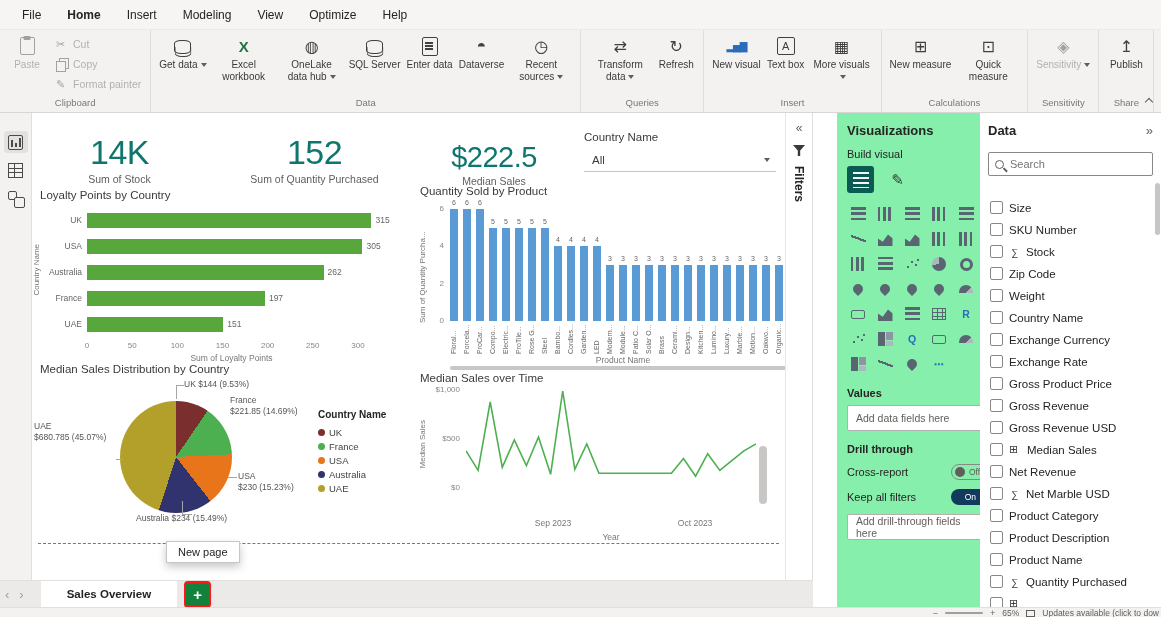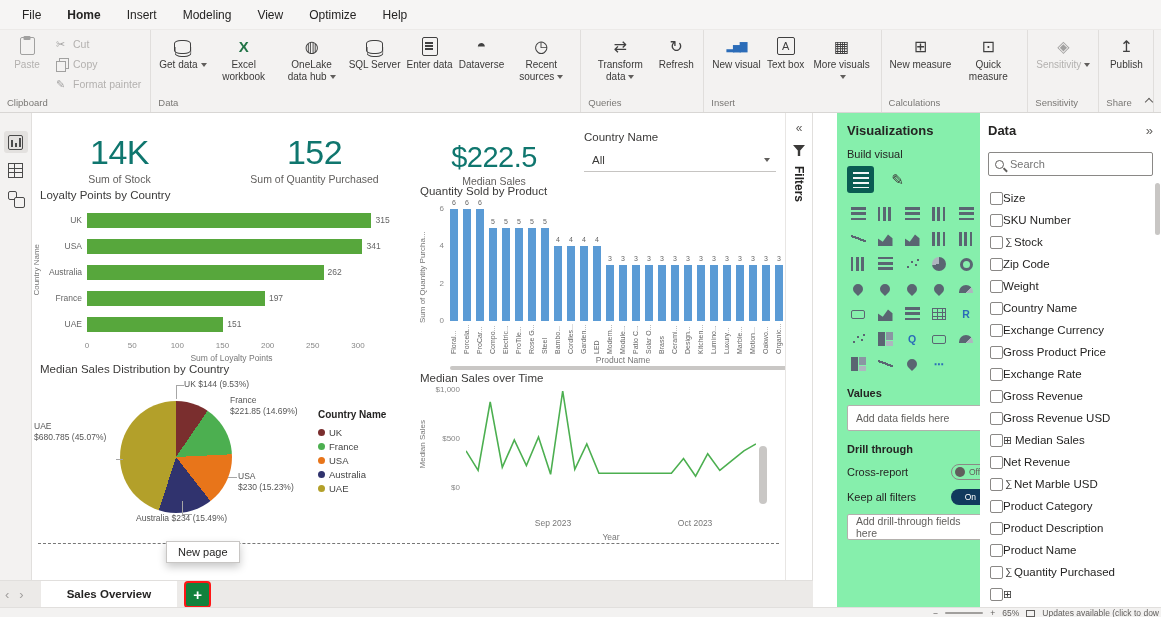--- a/index.html
+++ b/index.html
@@ -16,21 +16,21 @@
 .ribbon{position:absolute;left:0;top:30px;right:0;height:83px;background:#f3f2f1;border-bottom:1px solid #d8d6d4}
 .ribbon-groups{display:flex;height:100%}
 .rgroup{display:flex;flex-direction:column;border-right:1px solid #e0dedc;padding:2px 5px 0}
 .rrow{flex:1;display:flex;align-items:flex-start}
 .rbig{display:flex;flex-direction:column;align-items:center;min-width:44px;max-width:68px;padding:3px 3px;border-radius:2px;cursor:pointer;gap:2px}
 .rlbl{font-size:10px;line-height:1.18;color:#3b3a39;text-align:center}
 .rbig.dis .rlbl{color:#b3b1af}.rbig.dis .ricon{opacity:.45}
 .rstack{display:flex;flex-direction:column;gap:4px;padding-top:4px}
 .rsmall{display:flex;align-items:center;gap:5px;font-size:10.5px;color:#3b3a39;padding:1px 4px;cursor:pointer}
 .rsmall.dis{color:#b3b1af}.rsmall.dis .ricon{opacity:.45}
-.rglabel{font-size:9.5px;color:#7a7875;padding:1px 2px 4px}
+.rglabel{font-size:9.5px;color:#7a7875;text-align:center;padding:1px 2px 4px}
 .ricon{width:26px;height:22px;display:flex;align-items:center;justify-content:center;font-size:16px;color:#404040;position:relative;flex:none}
 .ricon.sm{width:15px;height:14px;font-size:11px}
 .ricon.excel{color:#217346;font-weight:700;font-size:15px}
 .ricon.boxed{border:1.5px solid #404040;border-radius:2px;width:18px;height:18px;font-size:11px;margin:2px 4px}
 .ricon.bars{font-size:10px;letter-spacing:-1px;color:#2b6cb8}
 .ci-clipboard::before{content:'';display:block;width:13px;height:16px;border:1.5px solid currentColor;border-radius:2px}
 .ci-clipboard::after{content:'';position:absolute;top:1px;left:50%;transform:translateX(-50%);width:7px;height:4px;background:currentColor;border-radius:1px}
 .ci-copy::before{content:'';position:absolute;left:3px;top:4px;width:8px;height:9px;border:1.2px solid currentColor;background:#f3f2f1;z-index:1}
 .ci-copy::after{content:'';position:absolute;left:6px;top:1px;width:8px;height:9px;border:1.2px solid currentColor}
 .ci-db::before{content:'';display:block;width:15px;height:12px;border:1.5px solid currentColor;border-radius:7px/3.5px;margin-top:2px}
@@ -146,21 +146,21 @@
 .knob.light{background:#fff}
 
 
 .datapane{position:absolute;left:980px;top:113px;width:181px;height:494px;background:#fff;padding:10px 8px 0;overflow:hidden}
 .datapane .phead{margin-bottom:14px}
 .searchbox{display:flex;align-items:center;gap:6px;border:1px solid #8a8886;border-radius:2px;height:24px;padding:0 6px}
 .sicon{width:9px;height:9px;border:1.5px solid #605e5c;border-radius:50%;position:relative;flex:none}
 .sicon::after{content:'';position:absolute;width:5px;height:1.5px;background:#605e5c;transform:rotate(45deg);left:7px;top:8px}
 .searchbox input{border:none;outline:none;font-size:11px;flex:1;font-family:inherit;color:#252423;background:transparent;min-width:0}
 .fieldlist{margin-top:16px}
-.frow{display:flex;align-items:flex-start;height:22px;padding:0 2px;font-size:11.5px;color:#252423;cursor:pointer}
+.frow{display:flex;align-items:flex-end;gap:6px;height:22px;padding:0 2px;font-size:11.5px;color:#252423;cursor:pointer}
 .fcheck{width:13px;height:13px;border:1px solid #8a8886;border-radius:2px;background:#fff;flex:none}
 .fsig{font-size:10px;color:#3b3a39;width:11px;text-align:center;flex:none}
 .ftab{font-size:11px;color:#3b3a39;width:12px;flex:none}
 .flab{white-space:nowrap;overflow:hidden}
 .dscroll{position:absolute;right:1px;top:70px;width:5px;height:52px;background:#c8c6c4;border-radius:3px;cursor:pointer}
 
 
 .tabbar{position:absolute;left:0;top:580px;width:813px;height:27px;background:#eceae8;display:flex;align-items:center;border-top:1px solid #e1dfdd}
 .tnav{color:#a19f9d;font-size:13px;padding:0 5px;cursor:pointer}
 .tab{background:#fff;height:100%;display:flex;align-items:center;padding:0 26px;font-size:11.5px;font-weight:700;color:#252423;margin-left:12px;cursor:pointer}
@@ -355,21 +355,21 @@
             <div class="bcat">UK</div>
             <div class="btrack">
               <div class="bbar" style="width: 98.4375%; background: rgb(87, 167, 60);"></div>
               <div class="bval" style="left: calc(98.4375% + 4px);">315</div>
             </div>
           </div>
           <div class="brow">
             <div class="bcat">USA</div>
             <div class="btrack">
               <div class="bbar" style="width: 95.3125%; background: rgb(87, 167, 60);"></div>
-              <div class="bval" style="left: calc(95.3125% + 4px);">341</div>
+              <div class="bval" style="left: calc(95.3125% + 4px);">305</div>
             </div>
           </div>
           <div class="brow">
             <div class="bcat">Australia</div>
             <div class="btrack">
               <div class="bbar" style="width: 81.875%; background: rgb(87, 167, 60);"></div>
               <div class="bval" style="left: calc(81.875% + 4px);">262</div>
             </div>
           </div>
           <div class="brow">
@@ -784,25 +784,25 @@
         <div class="frow">
           <div class="fcheck"></div>
           <div class="flab">Country Name</div>
         </div>
         <div class="frow">
           <div class="fcheck"></div>
           <div class="flab">Exchange Currency</div>
         </div>
         <div class="frow">
           <div class="fcheck"></div>
+          <div class="flab">Exchange Rate</div>
+        </div>
+        <div class="frow">
+          <div class="fcheck"></div>
           <div class="flab">Gross Product Price</div>
-        </div>
-        <div class="frow">
-          <div class="fcheck"></div>
-          <div class="flab">Exchange Rate</div>
         </div>
         <div class="frow">
           <div class="fcheck"></div>
           <div class="flab">Gross Revenue</div>
         </div>
         <div class="frow">
           <div class="fcheck"></div>
           <div class="flab">Gross Revenue USD</div>
         </div>
         <div class="frow">

